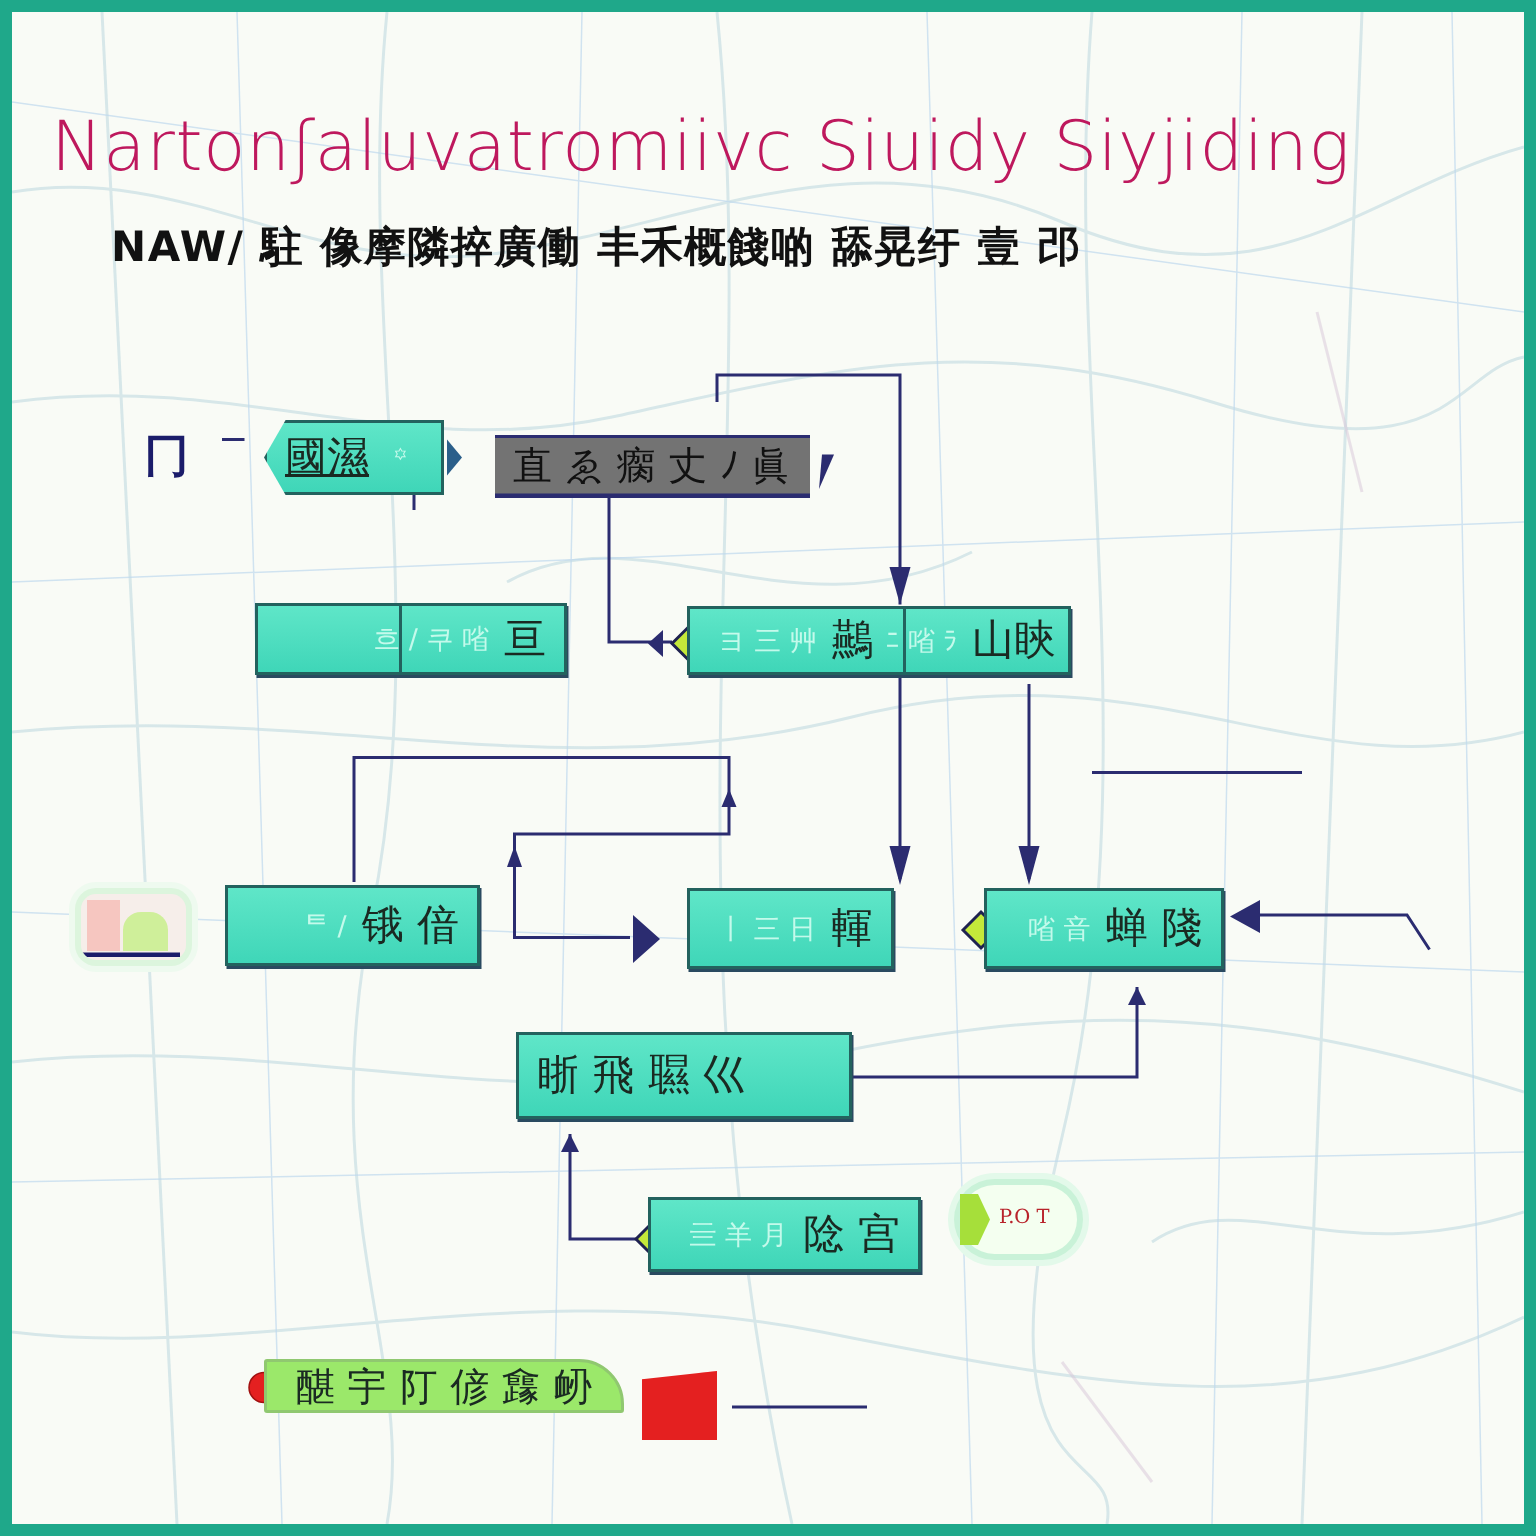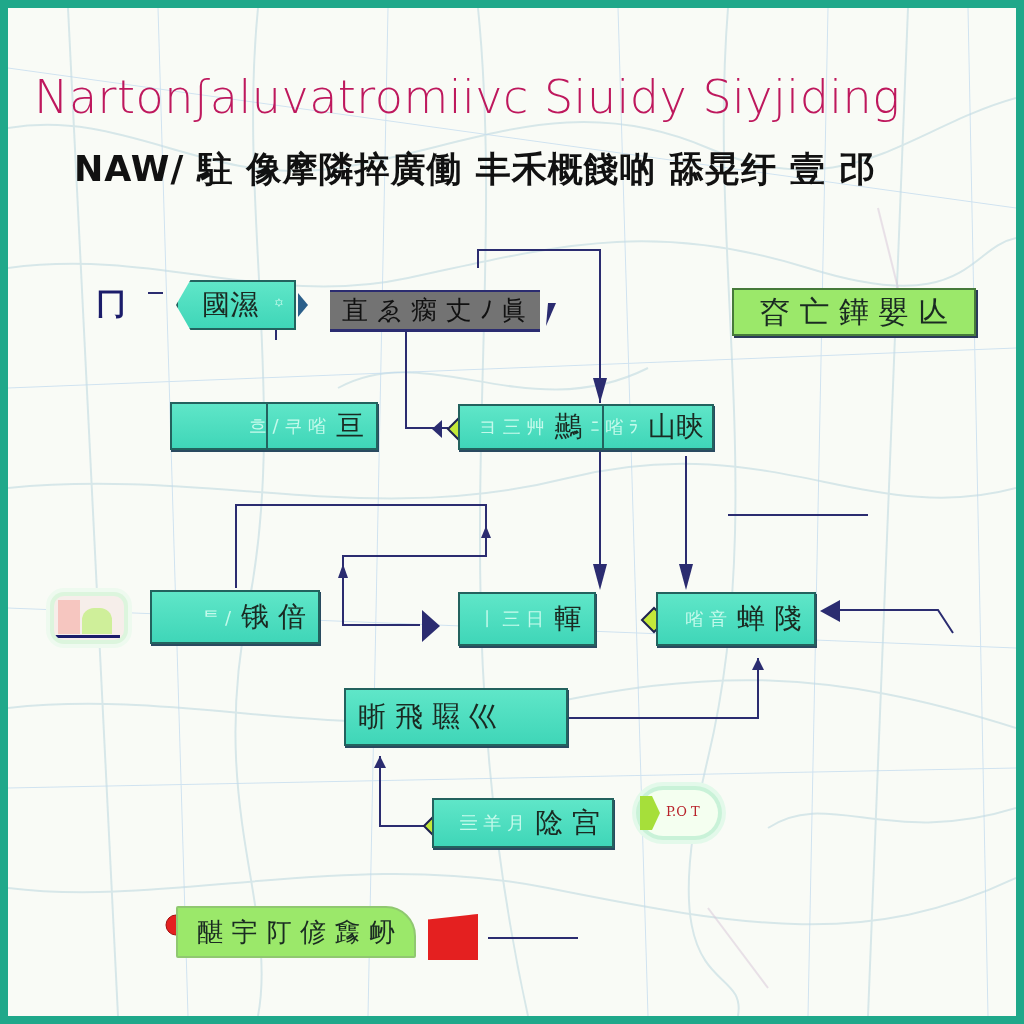--- a/index.html
+++ b/index.html
@@ -11,21 +11,21 @@
     .canvas {
       position: absolute; left: 8px; top: 8px; width: 1008px; height: 1008px;
       background: #f9fbf6; overflow: hidden;
     }
     .map { position: absolute; left: 0; top: 0; width: 1008px; height: 1008px; }
     .title {
       position: absolute; left: 26px; top: 62px; font-size: 46px; letter-spacing: 0.5px;
       color: #be185d; font-family: "DejaVu Sans", sans-serif; font-weight: 300; white-space: nowrap;
     }
     .subtitle {
-      position: absolute; left: 66px; top: 138px; font-size: 35px; font-weight: bold;
+      position: absolute; left: 66px; top: 138px; font-size: 28px; font-weight: bold;
       color: #111; white-space: nowrap; letter-spacing: 1px;
     }
     .node {
       position: absolute; box-sizing: border-box;
       background: linear-gradient(180deg, #5fe6c8 0%, #3fd6b8 100%);
       border: 2px solid #23625e;
       box-shadow: 1px 2px 0 #2a4a60;
       display: flex; align-items: center; justify-content: flex-end;
       padding: 0 12px; color: #1a2a22; font-size: 28px; white-space: nowrap;
     }
@@ -131,34 +131,31 @@
       <polygon points="416,818 428,806 440,818 428,830"></polygon>
     </g>
 
     <circle cx="150" cy="608" r="7" fill="#2b2c70"></circle>
     <circle cx="168" cy="917" r="10" fill="#e42020" stroke="#a01010" stroke-width="1"></circle>
   </svg>
 
   <div class="glyph" style="left:88px; top:276px; font-size:30px;">冂</div>
 
   <div class="node" style="left:168px; top:272px; width:120px; height:50px; justify-content:flex-start; clip-path: polygon(12% 0,100% 0,100% 100%,12% 100%,0 50%);">
-    <span style="margin-left:12px;">國濕</span>
+    <span style="text-decoration:underline;">國濕</span>
     <span class="faint" style="margin-left:16px;">꙳</span>
   </div>
   <svg class="lines" viewBox="0 0 1008 1008" style="pointer-events:none;">
     <polygon points="290,285 300,297 290,309" fill="#2b5f8a"></polygon>
   </svg>
 
   <div class="node white" style="left:322px; top:282px; width:210px; height:42px; font-size:26px;">
     <span>直 ゑ 瘸 丈 ﾉ 眞</span>
   </div>
 
-  <div class="node green" style="left:724px; top:280px; width:244px; height:48px; justify-content:center; font-size:30px;">
-    <span>昚 亡 鏵 嬰 亾</span>
-  </div>
 
   <div class="node" style="left:162px; top:394px; width:208px; height:48px;">
     <span class="faint">흐 ∕ 쿠 㗂</span>
     <span>亘</span>
     <div class="divider" style="left:94px;"></div>
   </div>
 
   <div class="node" style="left:450px; top:396px; width:256px; height:46px; justify-content:flex-start; padding:0;">
     <div style="width:142px; display:flex; justify-content:flex-end; align-items:center; padding-right:8px; box-sizing:border-box;">
       <span class="faint">ヨ 三 ⾋</span>
@@ -199,17 +196,17 @@
   <div class="node" style="left:424px; top:790px; width:182px; height:50px;">
     <span class="faint">亖 ⽺ ⽉</span>
     <span>䧔 宫</span>
   </div>
 
   <div class="badge" style="left:632px; top:782px; width:78px; height:46px;">
     <div style="position:absolute; left:0; top:6px; width:20px; height:34px; background:#a6df3a; clip-path: polygon(0 0,60% 0,100% 50%,60% 100%,0 100%);"></div>
     <span style="position:absolute; left:26px; top:14px; font-size:13px; font-weight:normal; color:#b8222a; font-family:'DejaVu Serif', serif;">P.O T</span>
   </div>
 
-  <div class="node green" style="left:168px; top:898px; width:240px; height:52px; justify-content:center; font-size:26px; border-radius: 2px 30px 2px 2px; box-shadow:none; border-color:#90c870;">
+  <div class="node green" style="left:168px; top:898px; width:240px; height:36px; justify-content:center; font-size:26px; border-radius: 2px 30px 2px 2px; box-shadow:none; border-color:#90c870;">
     <span>䤁 宇 䦺 偐 㒪 䘐</span>
   </div>
   <div style="position:absolute; left:420px; top:906px; width:50px; height:46px; background:#e42020; clip-path: polygon(0 12%,100% 0,100% 100%,0 100%); box-shadow: 0 0 4px #ff8080;"></div>
 </div>
 
 </body></html>

